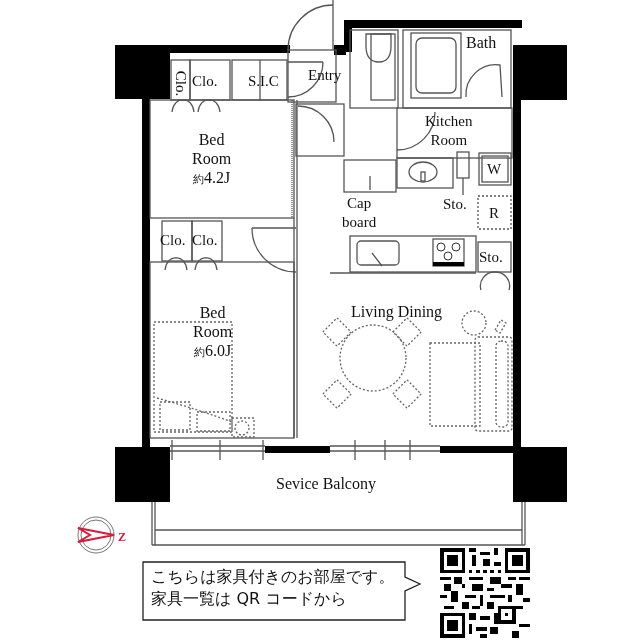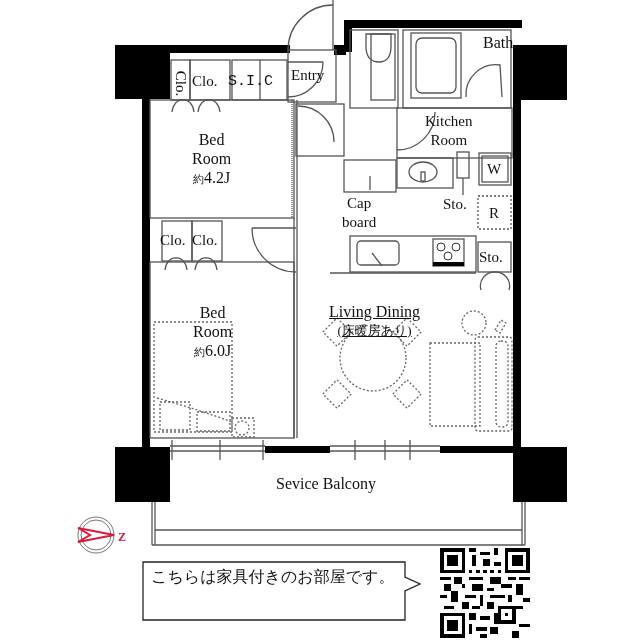--- a/index.html
+++ b/index.html
@@ -163,23 +163,23 @@
   <g>
     <circle cx="96" cy="535" r="18" fill="none" stroke="#777" stroke-width="1"></circle>
     <circle cx="96" cy="535" r="15" fill="none" stroke="#777" stroke-width="1"></circle>
     <path d="M78 528 L114 535 L78 542 L90 535 Z" fill="none" stroke="#d81b3c" stroke-width="2"></path>
     <text x="118" y="541" font-family="Liberation Serif, serif" font-size="12" fill="#d81b3c" font-weight="bold">Z</text>
   </g>
 
   <path d="M143 562 H405 V577 L420 584 L405 591 V620 H143 Z" fill="#fff" stroke="#222" stroke-width="1.3"></path>
 </svg>
 
-<div class="lbl" style="left:466px;top:33px;margin-left:17px;">Bath</div>
-<div class="lbl small" style="left:291px;top:66px;">Entry</div>
-<div class="lbl small" style="left:228px;top:72px;font-family:Liberation Mono, monospace;">S.I.C</div>
+<div class="lbl" style="left:466px;top:33px;">Bath</div>
+<div class="lbl small" style="left:308px;top:66px;">Entry</div>
+<div class="lbl small" style="left:248px;top:72px;">S.I.C</div>
 <div class="lbl small" style="left:171px;top:74px;transform:rotate(90deg);transform-origin:center;width:30px;left:165px;">Clo.</div>
 <div class="lbl small" style="left:192px;top:72px;">Clo.</div>
 
 <div class="lbl small" style="left:425px;top:112px;">
   <div>Kitchen</div>
   <div>Room</div>
 </div>
 <div class="lbl small" style="left:487px;top:160px;">W</div>
 <div class="lbl small" style="left:489px;top:204px;">R</div>
 <div class="lbl small" style="left:443px;top:195px;">Sto.</div>
@@ -198,29 +198,29 @@
 
 <div class="lbl small" style="left:160px;top:231px;">Clo.</div>
 <div class="lbl small" style="left:192px;top:231px;">Clo.</div>
 
 <div class="lbl" style="left:193px;top:303px;">
   <div>Bed</div>
   <div>Room</div>
   <div class="area"><span class="jp">約</span><span>6.0J</span></div>
 </div>
 
-<div class="lbl" style="left:329px;top:302px;text-decoration:underline;">
+<div class="lbl" style="left:351px;top:302px;">
   <div>Living Dining</div>
-  <div class="area" style="font-size:13px;">(床暖房あり)</div>
 </div>
 
 <div class="lbl" style="left:276px;top:474px;">Sevice Balcony</div>
 
 <div class="callout">
   <div>こちらは家具付きのお部屋です。</div>
+  <div>家具一覧は QR コードから</div>
 </div>
 
 <svg class="qr" viewBox="0 0 25 25" shape-rendering="crispEdges">
   <rect width="25" height="25" fill="#fff"></rect>
   <g fill="#000">
     <rect x="0" y="0" width="7" height="7"></rect>
       <rect x="1" y="1" width="5" height="5" fill="#fff"></rect>
       <rect x="2" y="2" width="3" height="3"></rect>
     <rect x="18" y="0" width="7" height="7"></rect>
       <rect x="19" y="1" width="5" height="5" fill="#fff"></rect>

